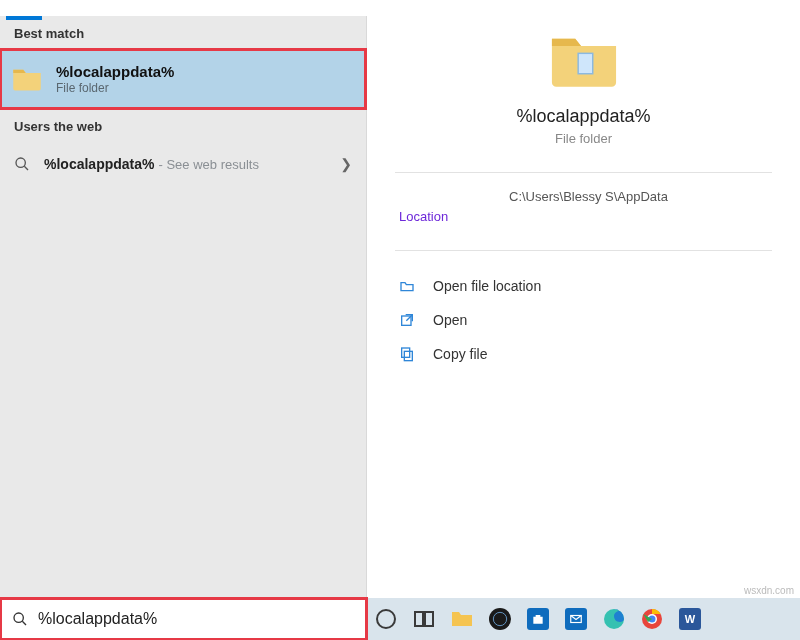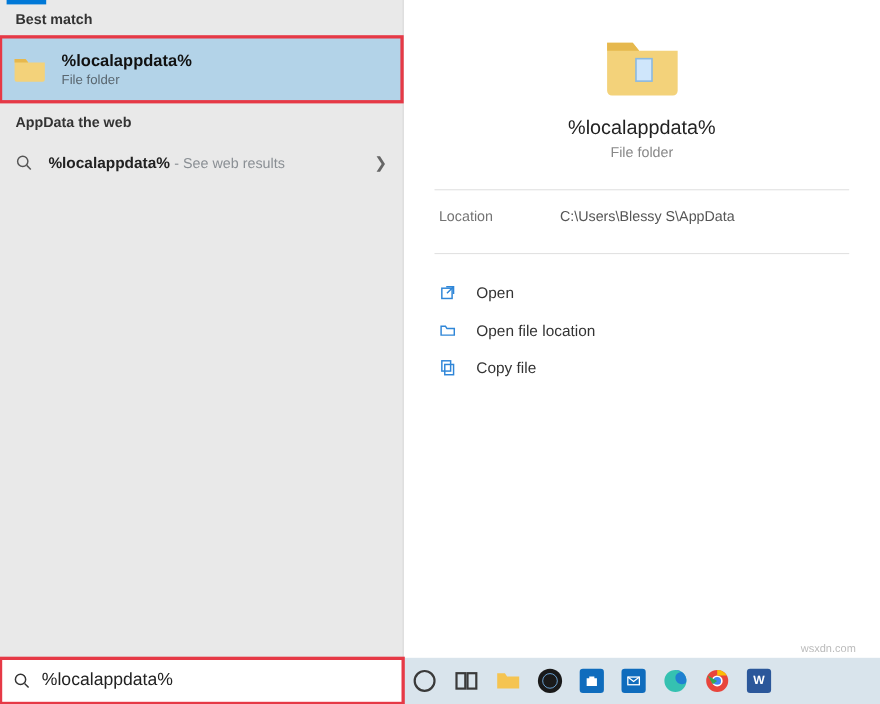--- a/index.html
+++ b/index.html
@@ -1,21 +1,21 @@
 <!DOCTYPE html>
 <html><head>
 <meta charset="utf-8">
 <style>
   * { box-sizing: border-box; margin: 0; padding: 0; font-family: "Segoe UI", Arial, sans-serif; }
   body { width: 800px; height: 640px; overflow: hidden; background: #fff; position: relative; }
 
   .container { display: flex; width: 800px; height: 598px; }
 
   
-  .left-pane { width: 367px; background: #e9e9e9; position: relative; border-right: 1px solid #d9d9d9; }
+  .left-pane { width: 367px; background: #e9e9e9; position: relative; border-right: 1px solid #d9d9d9; margin-top: 16px; }
   .accent-bar { width: 36px; height: 4px; background: #0078d7; position: absolute; top: 0; left: 6px; }
   .section-heading { font-size: 13px; color: #333; padding: 10px 14px 8px 14px; font-weight: 600; }
 
   .best-match-row {
     display: flex; align-items: center; height: 60px; background: #b3d3e8;
     padding: 0 12px; outline: 3px solid #e63946; outline-offset: -2px;
     cursor: pointer;
   }
   .folder-icon-sm { width: 30px; height: 26px; margin-right: 14px; flex:0 0 auto; }
   .bm-texts .title { font-size: 15px; color: #111; font-weight: 600; }
@@ -31,21 +31,21 @@
 
   
   .right-pane { flex: 1; background: #fff; display: flex; flex-direction: column; align-items: stretch; }
   .preview-top { text-align: center; padding-top: 30px; }
   .folder-icon-lg { width: 70px; height: 58px; margin: 0 auto; }
   .preview-title { font-size: 18px; color: #222; margin-top: 18px; }
   .preview-sub   { font-size: 13px; color: #888; margin-top: 4px; }
 
   .hr { border-top: 1px solid #e2e2e2; margin: 26px 28px 0 28px; }
   .loc-row { display: flex; margin: 16px 32px 0 32px; font-size: 13px; }
-  .loc-label { color: #737373; width: 110px; }
+  .loc-label { color: #6d28d9; width: 110px; margin-top: 20px; }
   .loc-val { color: #555; cursor: pointer; }
 
   .actions { margin: 18px 32px; }
   .action-item { display: flex; align-items: center; height: 34px; font-size: 14px; color: #333; cursor: pointer; }
   .action-icon { width: 16px; height: 16px; margin-right: 18px; color: #2f86d8; display:flex; align-items:center; justify-content:center; flex:0 0 16px;}
   .action-icon svg { width:16px; height:16px; }
 
   
   .taskbar {
     position: absolute; bottom: 0; left: 0; right: 0; height: 42px;
@@ -55,21 +55,21 @@
     width: 367px; height: 42px; background: #fff; display: flex; align-items: center;
     padding: 0 12px; outline: 3px solid #e63946; outline-offset: -2px;
   }
   .search-box .mag { width:16px; height:16px; margin-right:10px; }
   .search-input { border:none; outline:none; font-size:16px; flex:1; color:#222; }
 
   .tb-btn { width:38px; height:42px; display:flex; align-items:center; justify-content:center; cursor:pointer; }
   .tb-icon { width:24px; height:24px; display:flex; align-items:center; justify-content:center; }
   .tb-sq  { width:22px; height:22px; border-radius:3px; display:flex; align-items:center; justify-content:center; color:#fff; font-size:11px; font-weight:700; }
 
-  .watermark { position:absolute; right:22px; bottom:44px; font-size:10px; color:#bbb; }
+  .watermark { position:absolute; right:6px; bottom:44px; font-size:10px; color:#bbb; }
 
   
   .mag svg { width:100%; height:100%; }
 </style>
 </head>
 <body>
 
 <div class="container">
 
   <div class="left-pane">
@@ -82,21 +82,21 @@
           <path d="M2 6h16l4 5h24v25a3 3 0 0 1-3 3H5a3 3 0 0 1-3-3V6z" fill="#f3d27a"></path>
           <path d="M2 6h16l4 5H2z" fill="#e6b84d"></path>
         </svg>
       </div>
       <div class="bm-texts">
         <div class="title">%localappdata%</div>
         <div class="sub">File folder</div>
       </div>
     </div>
 
-    <div class="section-heading">AppData the web</div>
+    <div class="section-heading">Users the web</div>
 
     <div class="web-row">
       <span class="mag">
         <svg viewBox="0 0 24 24" fill="none" stroke="#555" stroke-width="2">
             <circle cx="10" cy="10" r="7"></circle>
             <line x1="21" y1="21" x2="15.5" y2="15.5"></line>
           </svg>
       </span>
       <span class="label1">%localappdata%</span>
       <span class="label2"> - See web results</span>
@@ -121,34 +121,34 @@
     <div class="loc-row">
       <div class="loc-label">Location</div>
       <div class="loc-val">C:\Users\Blessy S\AppData</div>
     </div>
     <div class="hr"></div>
 
     <div class="actions">
       <div class="action-item">
         <span class="action-icon">
           <svg viewBox="0 0 24 24" fill="none" stroke="#2f86d8" stroke-width="2">
+              <path d="M3 7h6l2 3h10v9H3z"></path>
+            </svg>
+        </span>
+        <span>Open file location</span>
+      </div>
+      <div class="action-item">
+        <span class="action-icon">
+          <svg viewBox="0 0 24 24" fill="none" stroke="#2f86d8" stroke-width="2">
               <rect x="4" y="6" width="14" height="14"></rect>
               <path d="M10 4h10v10"></path>
               <path d="M20 4l-9 9"></path>
             </svg>
         </span>
         <span>Open</span>
-      </div>
-      <div class="action-item">
-        <span class="action-icon">
-          <svg viewBox="0 0 24 24" fill="none" stroke="#2f86d8" stroke-width="2">
-              <path d="M3 7h6l2 3h10v9H3z"></path>
-            </svg>
-        </span>
-        <span>Open file location</span>
       </div>
       <div class="action-item">
         <span class="action-icon">
           <svg viewBox="0 0 24 24" fill="none" stroke="#2f86d8" stroke-width="2">
               <rect x="8" y="8" width="12" height="14"></rect>
               <rect x="4" y="3" width="12" height="14"></rect>
             </svg>
         </span>
         <span>Copy file</span>
       </div>

